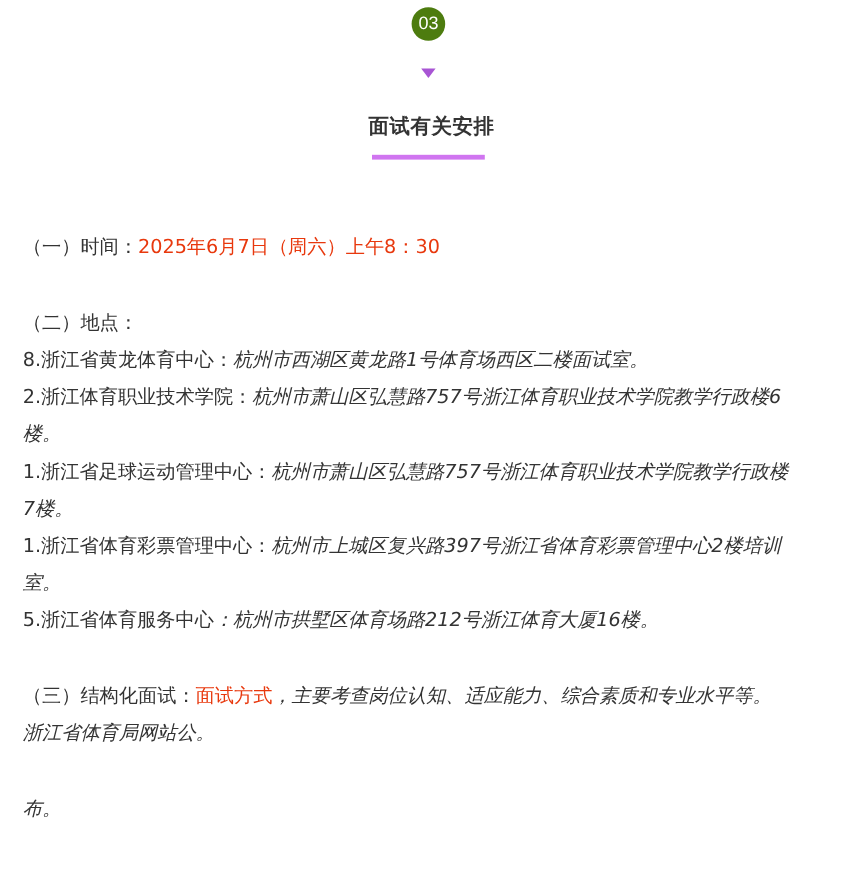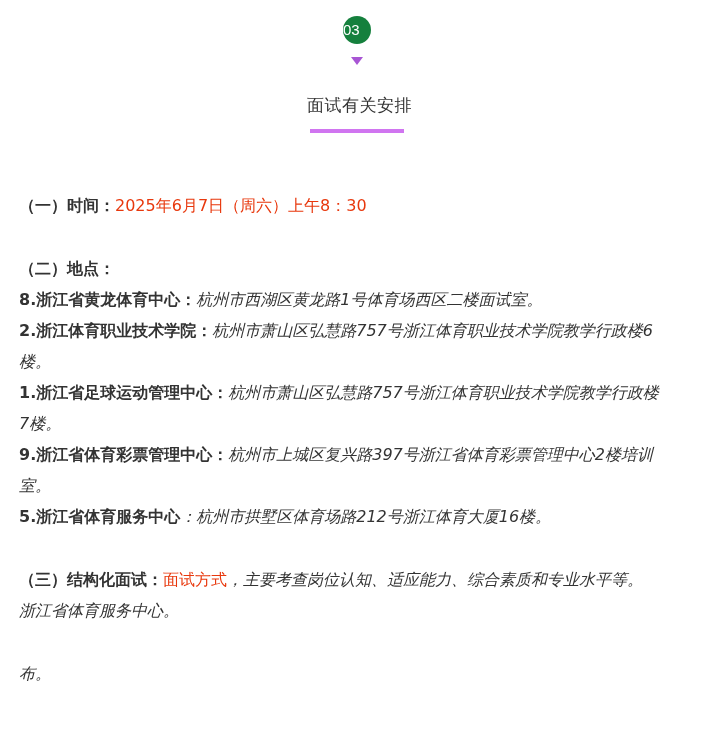--- a/index.html
+++ b/index.html
@@ -18,48 +18,49 @@
     .header {
       position: absolute;
       left: 0;
       top: 0;
       width: 719px;
       height: 140px;
     }
     .badge {
       position: absolute;
       left: 343px;
-      top: 16px;
+      top: 6px;
       width: 28px;
       height: 28px;
       border-radius: 50%;
-      background: #15803d;
+      background: #4d7c0f;
       color: #ffffff;
       font-size: 15px;
       line-height: 28px;
+      text-align: center;
       font-family: "Liberation Sans", sans-serif;
     }
     .arrow {
       position: absolute;
       left: 351px;
       top: 57px;
       width: 0;
       height: 0;
       border-left: 6px solid transparent;
       border-right: 6px solid transparent;
       border-top: 8px solid #a855d4;
     }
     .section-title {
       position: absolute;
       left: 0;
       top: 94px;
       width: 719px;
       text-align: center;
       font-size: 17px;
-      font-weight: normal;
+      font-weight: bold;
       color: #333333;
       letter-spacing: 0.5px;
     }
     .title-underline {
       position: absolute;
       left: 310px;
       top: 129px;
       width: 94px;
       height: 4px;
       background: #d075f0;
@@ -73,21 +74,21 @@
       line-height: 31px;
     }
     .line {
       white-space: nowrap;
       height: 31px;
     }
     .gap {
       height: 32px;
     }
     .b {
-      font-weight: bold;
+      font-weight: normal;
       color: #333333;
     }
     .red {
       color: #e8380d;
       text-align: right;
     }
     .normal {
       color: #333333;
       font-style: italic;
     }
@@ -129,37 +130,37 @@
   </div>
 
   <div class="line">
     <span class="b">1.浙江省足球运动管理中心：</span><span class="normal">杭州市萧山区弘慧路757号浙江体育职业技术学院教学行政楼</span>
   </div>
   <div class="line">
     <span class="normal">7楼。</span>
   </div>
 
   <div class="line">
-    <span class="b">9.浙江省体育彩票管理中心：</span><span class="normal">杭州市上城区复兴路397号浙江省体育彩票管理中心2楼培训</span>
+    <span class="b">1.浙江省体育彩票管理中心：</span><span class="normal">杭州市上城区复兴路397号浙江省体育彩票管理中心2楼培训</span>
   </div>
   <div class="line">
     <span class="normal">室。</span>
   </div>
 
   <div class="line">
     <span class="b">5.浙江省体育服务中心</span><span class="normal">：</span><span class="normal">杭州市拱墅区体育场路212号浙江体育大厦16楼。</span>
   </div>
 
   <div class="gap"></div>
 
   <div class="line">
     <span class="b">（三）结构化面试：</span><span class="red">面试方式</span><span class="normal">，主要考查岗位认知、适应能力、综合素质和专业水平等。</span>
   </div>
   <div class="line">
-    <span class="normal">浙江省体育服务中心。</span>
+    <span class="normal">浙江省体育局网站公。</span>
   </div>
 
   <div class="gap"></div>
 
   <div class="line">
     <span class="normal">布。</span>
   </div>
 
 </div>
 

